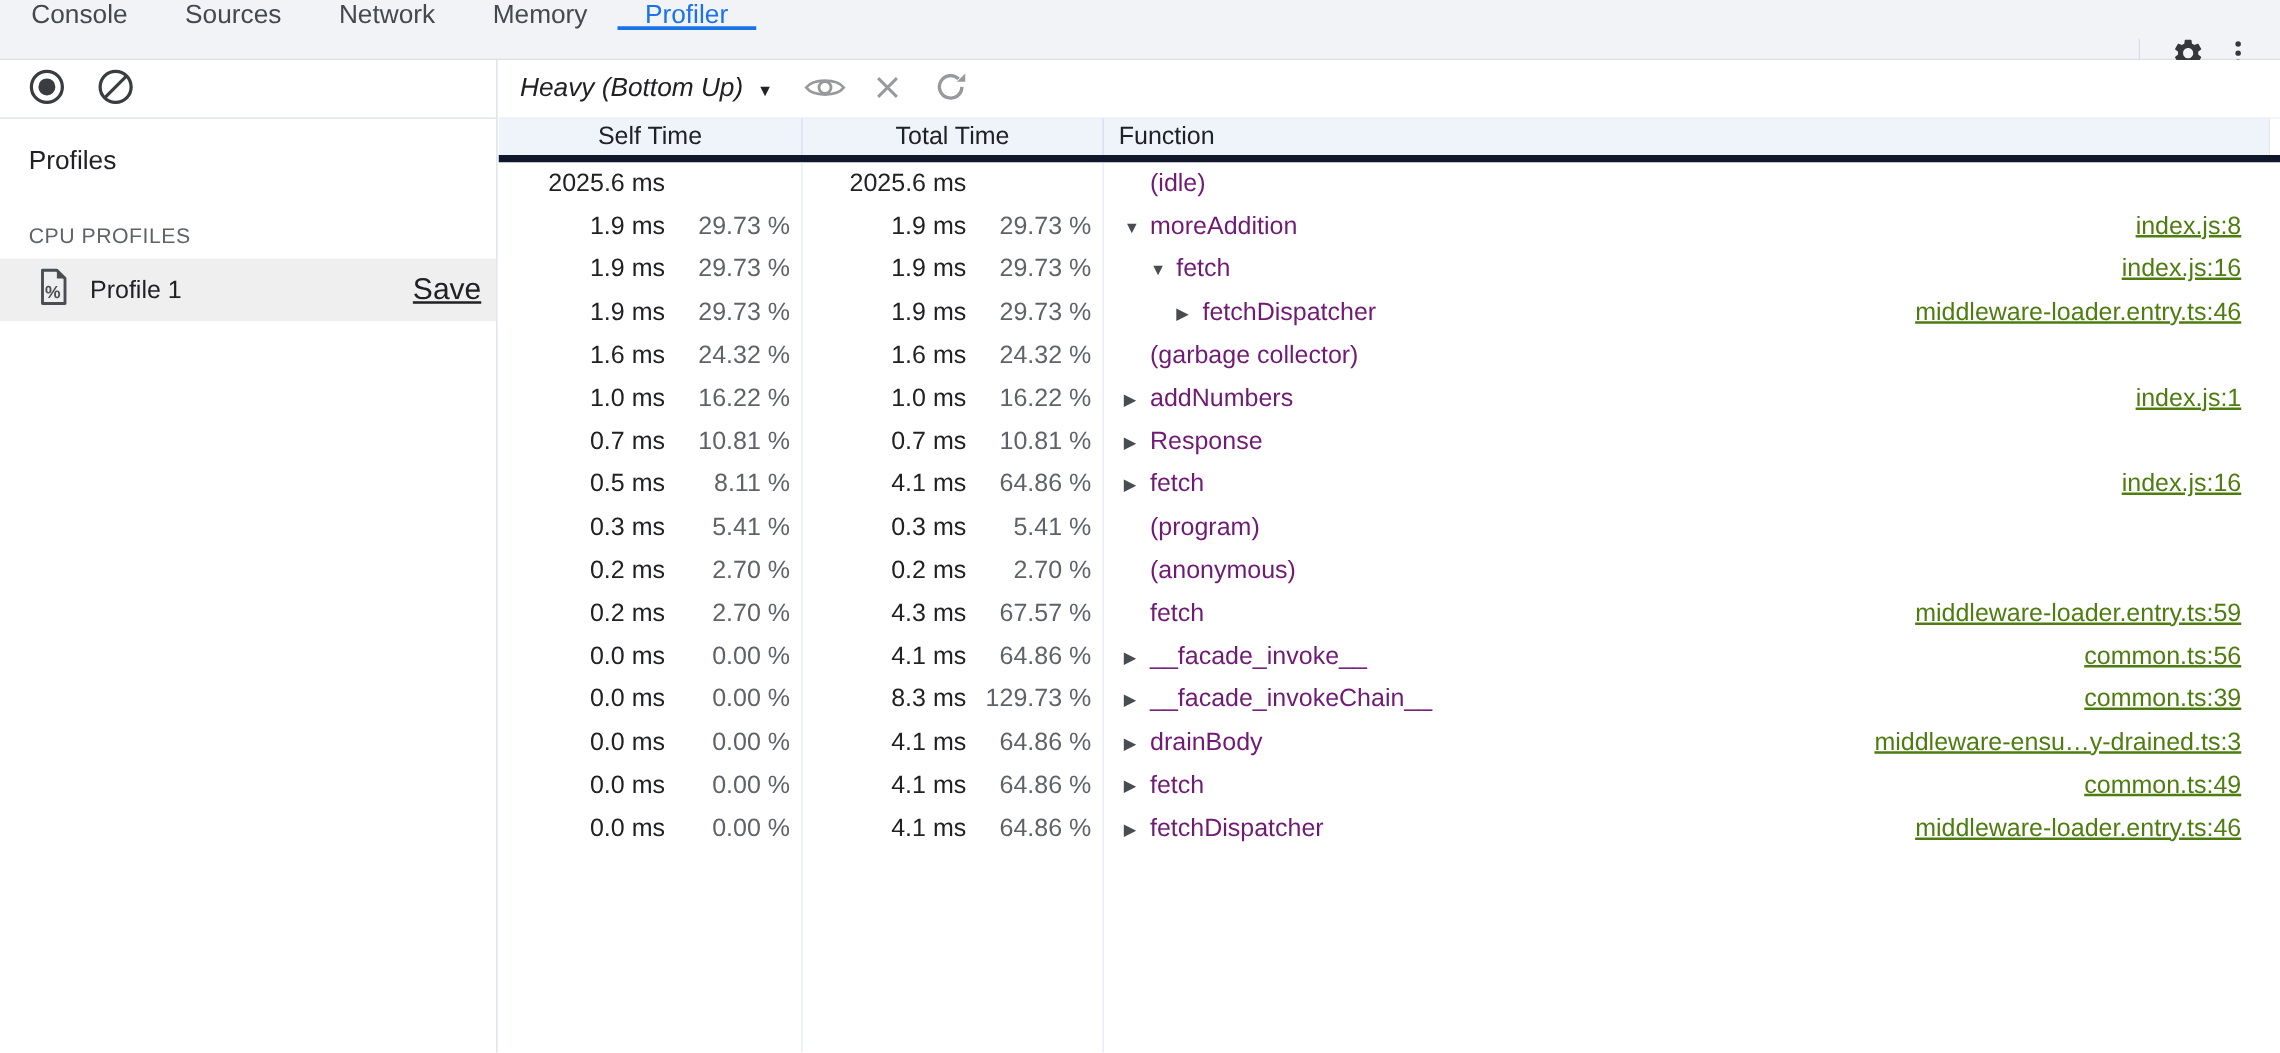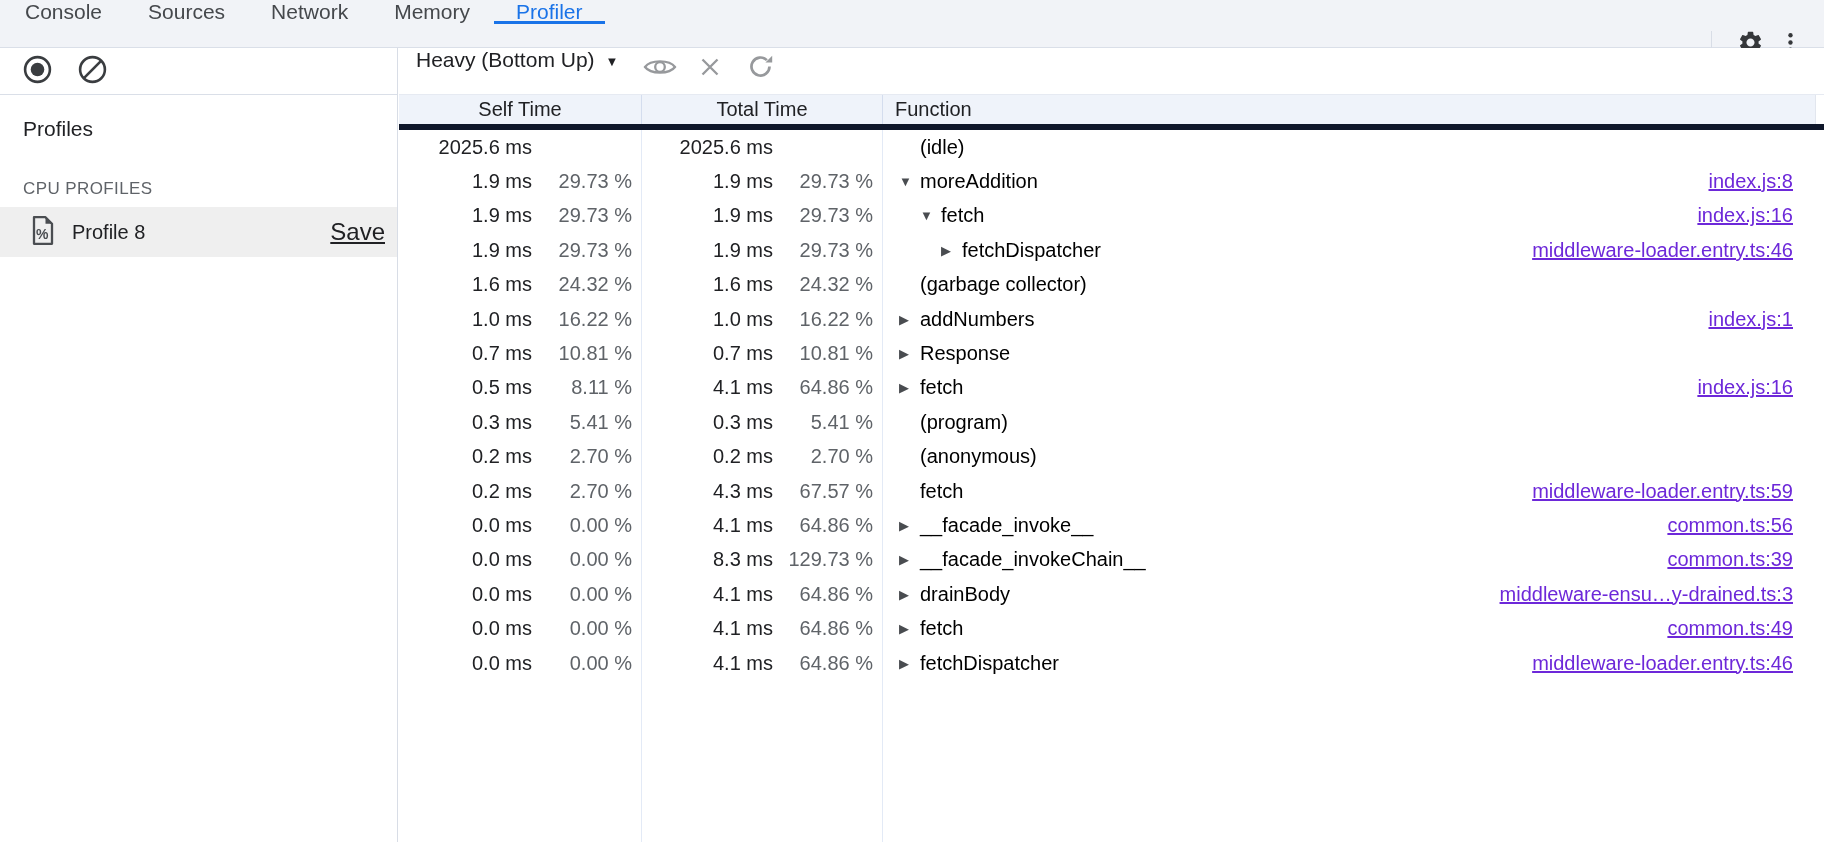--- a/index.html
+++ b/index.html
@@ -49,21 +49,21 @@
     margin-top:8px; height:50px; background:#efefef;
     display:flex; align-items:center; padding:0 12px 0 30px; gap:16px; cursor:pointer;
   }
   .profile-name{ flex:1; font-size:20px; color:#202124; }
   .save-link{ font-size:24px; color:#202124; text-decoration:underline; cursor:pointer; }
 
   
   .main{ position:absolute; top:48px; left:399px; right:0; bottom:0; background:#fff; }
   .main-toolbar{
     height:47px; border-bottom:1px solid #e6eaf2;
-    display:flex; align-items:flex-start; padding-left:17px;
+    display:flex; align-items:center; padding-left:17px;font-style:italic;
   }
   .mode-select{ display:flex; align-items:center; gap:11px; font-size:21px; color:#202124; cursor:pointer; }
   .mode-arrow{ font-size:13px; color:#202124; padding-top:2px; }
   .toolbar-icons{ display:flex; align-items:center; margin-left:22px; gap:10px; }
 
   .grid-header{
     position:absolute; top:47px; left:0; right:0; height:35px;
     background:#eff3fa; border-bottom:6px solid #0f172a; display:flex;
   }
   .gh-cell{ display:flex; align-items:center; justify-content:center; font-size:20px; color:#202124; }
@@ -77,24 +77,24 @@
   .colline1{ left:242px; }
   .colline2{ left:483px; }
 
   .row{ display:flex; height:34.4px; align-items:center; position:relative; cursor:pointer; }
   .cell-self{ width:243px; display:flex; padding-right:10px; }
   .cell-total{ width:241px; display:flex; padding-right:10px; }
   .ms{ flex:1; text-align:right; font-size:20px; color:#202124; white-space:pre; }
   .pct{ width:100px; text-align:right; font-size:20px; color:#5f6368; white-space:pre; }
   .cell-fn{ flex:1; display:flex; align-items:center; min-width:0; }
   .arrow{ width:21px; flex:none; font-size:13px; color:#494c50; }
-  .fn-name{ font-size:20px; color:#000000; white-space:pre; }
+  .fn-name{ font-size:20px; color:#701a75; white-space:pre; }
   .fn-link{
     margin-left:auto; padding-right:31px; flex:none;
-    font-size:20px; color:#6d28d9; text-decoration:underline; white-space:pre; cursor:pointer;
+    font-size:20px; color:#4d7c0f; text-decoration:underline; white-space:pre; cursor:pointer;
   }
 </style>
 </head>
 <body>
 
 <div class="app">
 
   <header class="tabbar">
     <nav class="tabs">
   <button class="tab">
@@ -160,21 +160,21 @@
     <div class="profiles-heading">Profiles</div>
     <div class="section-heading">CPU PROFILES</div>
     <div class="profile-row">
       <span>
         <svg width="26" height="31" viewBox="0 0 26 31">
           <path d="M4 2.2 h11.5 l6.5 6.5 v20.1 h-18 z" fill="none" stroke="#4a4d51" stroke-width="2.3" stroke-linejoin="round"></path>
           <path d="M15.5 2.2 l6.5 6.5 h-6.5 z" fill="#4a4d51"></path>
           <text x="6" y="24" font-size="14" font-weight="bold" fill="#4a4d51" font-family="Liberation Sans, sans-serif">%</text>
         </svg>
       </span>
-      <span class="profile-name">Profile 8</span>
+      <span class="profile-name">Profile 1</span>
       <span class="save-link">Save</span>
     </div>
   </aside>
 
   <main class="main">
     <div class="main-toolbar">
       <div class="mode-select">
         <span>Heavy (Bottom Up)</span>
         <span class="mode-arrow">▼</span>
       </div>

